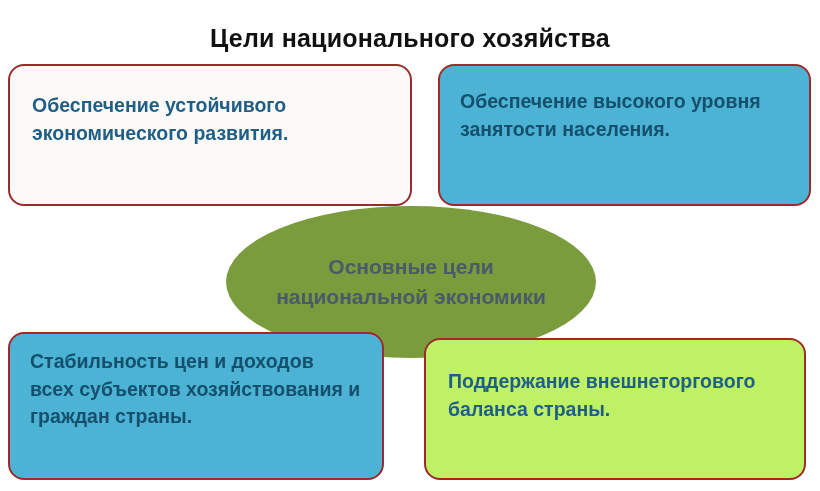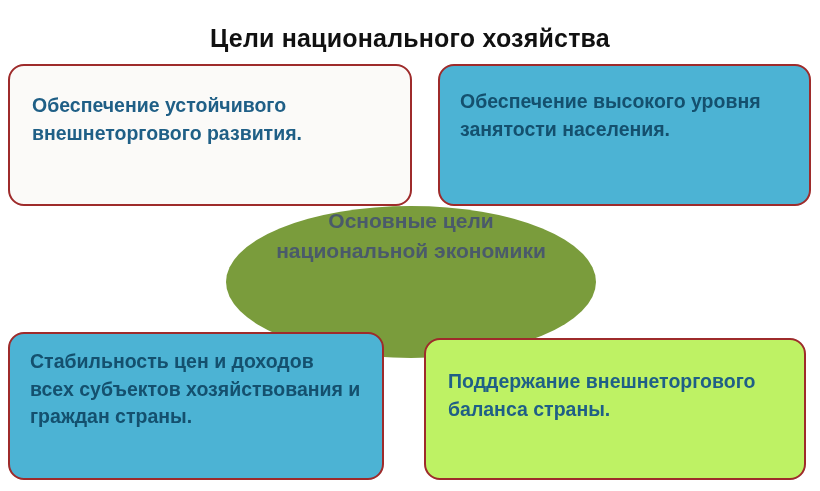--- a/index.html
+++ b/index.html
@@ -34,21 +34,21 @@
   .center-ellipse {
     position: absolute;
     left: 226px;
     top: 206px;
     width: 370px;
     height: 152px;
     background: #7a9c3c;
     border-radius: 50% / 50%;
     box-sizing: border-box;
     display: flex;
-    align-items: flex-start;
+    align-items: center;
     justify-content: center;
     z-index: 1;
   }
   .center-text {
     text-align: center;
     font-size: 21px;
     font-weight: bold;
     color: #4a5a6a;
     line-height: 1.45;
     padding: 0 30px;
@@ -115,21 +115,21 @@
   .box-br .box-text { color: #1f5f86; }
 </style>
 </head>
 <body>
 
 <div class="canvas">
 
   <div class="title">Цели национального хозяйства</div>
 
   <div class="box box-tl">
-    <span class="box-text">Обеспечение устойчивого внешнеторгового развития.</span>
+    <span class="box-text">Обеспечение устойчивого экономического развития.</span>
   </div>
 
   <div class="box box-tr">
     <span class="box-text">Обеспечение высокого уровня занятости населения.</span>
   </div>
 
   <div class="center-ellipse">
     <span class="center-text">Основные цели национальной экономики</span>
   </div>
 

